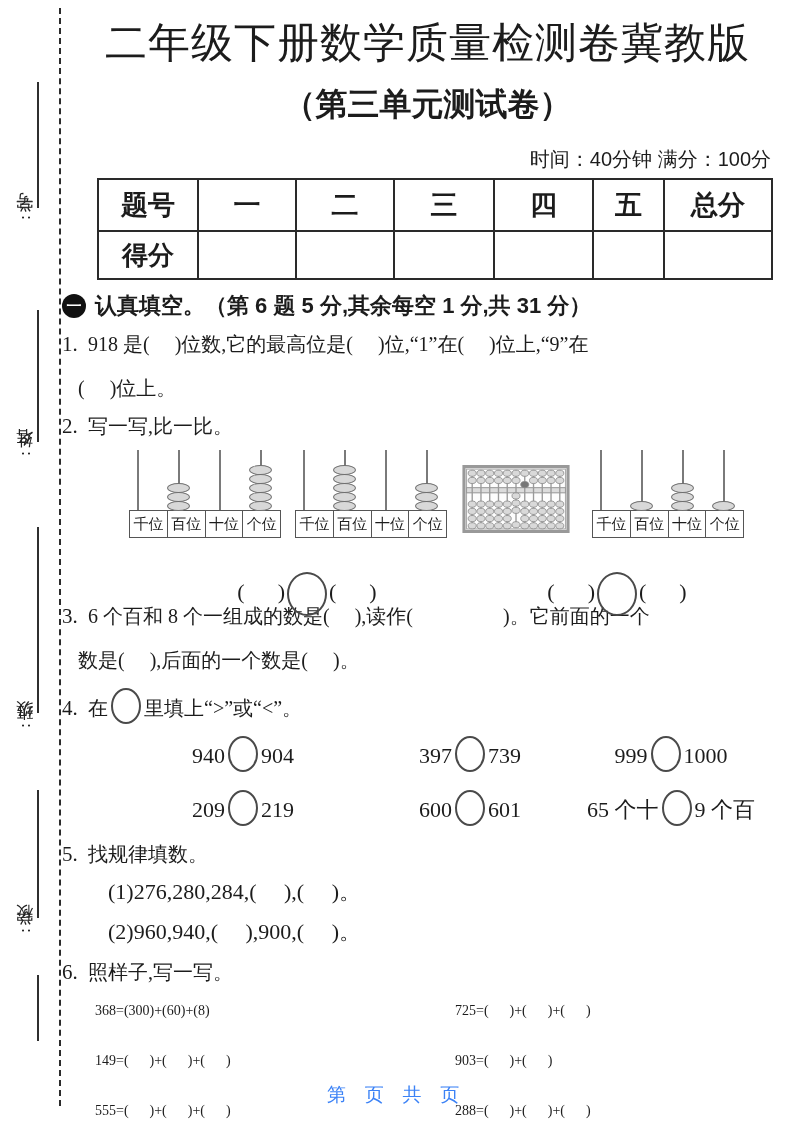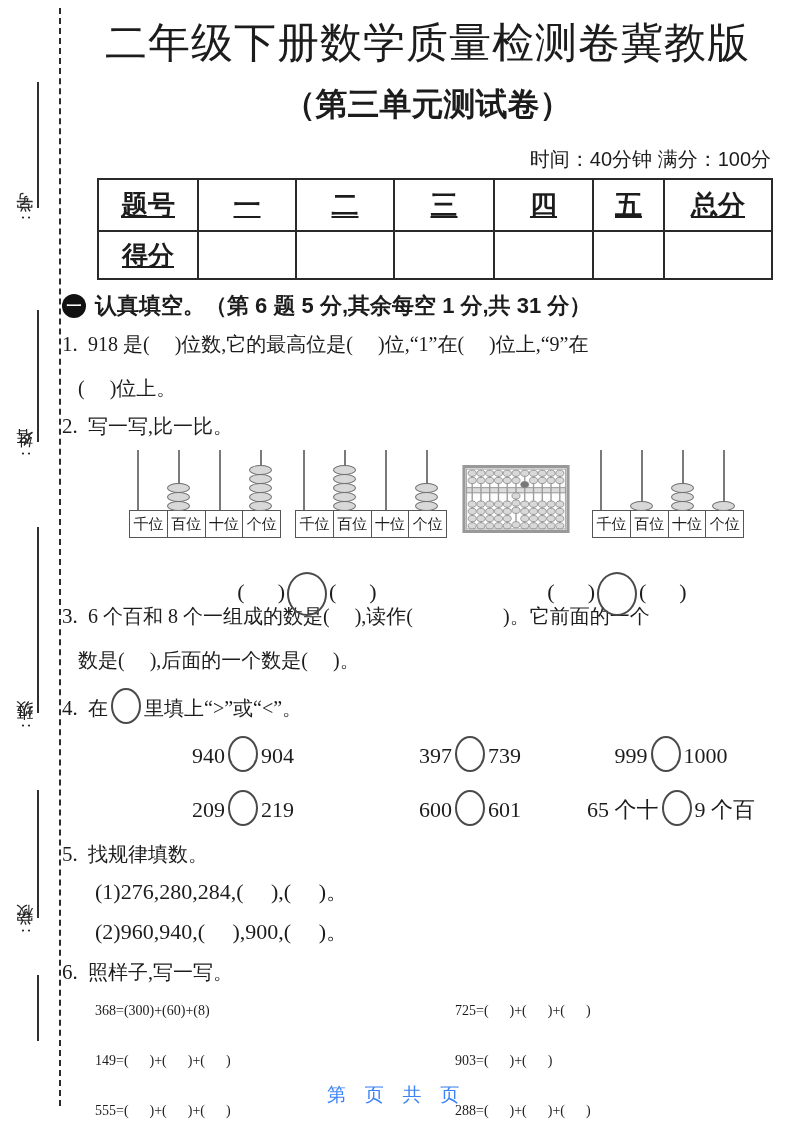--- a/index.html
+++ b/index.html
@@ -14,21 +14,21 @@
   .content{position:relative;margin-left:62px;width:731px;}
   .title{margin:16px 0 0;text-align:center;font-family:"Liberation Sans",sans-serif;
          font-weight:normal;font-size:42px;line-height:54px;letter-spacing:1px;}
   .subtitle{margin:12px 0 0;text-align:center;font-family:"Liberation Sans",sans-serif;
             font-weight:bold;font-size:32px;line-height:44px;}
   .meta{margin-top:20px;font-size:20px;line-height:26px;text-align:right;padding-right:22px;
         font-family:"Liberation Sans",sans-serif;}
   
   table.score{border-collapse:collapse;table-layout:fixed;width:674px;margin:6px 0 0 35px;}
   table.score td{border:2px solid #2a2a2a;text-align:center;font-weight:bold;
-                 font-family:"Liberation Serif",serif;text-decoration:underline;}
+                 font-family:"Liberation Serif",serif;}
   tr.r1 td{height:48px;font-size:27px;}
   tr.r2 td{height:44px;font-size:26px;}
   
   .sec{margin-top:12px;display:flex;align-items:center;gap:9px;height:28px;
        font-family:"Liberation Sans",sans-serif;font-weight:bold;font-size:22px;}
   .badge{flex:0 0 auto;width:24px;height:24px;border-radius:50%;background:#111;color:#fff;
          display:flex;align-items:center;justify-content:center;font-size:15px;}
   
   .q-first{display:flex;align-items:baseline;font-size:20px;line-height:28px;white-space:pre;}
   .q-num{flex:0 0 auto;min-width:22px;margin-right:4px;font-size:21px;}
@@ -53,21 +53,21 @@
   .cmp{position:absolute;width:210px;text-align:center;white-space:pre;}
   .cmp-circle{display:inline-block;width:36px;height:40px;border:2px solid #4a4a4a;
               border-radius:50%;vertical-align:middle;margin:0 2px;}
   .small-circle{display:inline-block;width:26px;height:32px;border:2px solid #4a4a4a;
                 border-radius:50%;vertical-align:-9px;margin:0 3px;}
   
   .q4-grid{display:grid;grid-template-columns:296px 158px 1fr;row-gap:18px;
            margin:12px 0 0 33px;font-size:22px;line-height:32px;}
   .q4-item{white-space:pre;text-align:center;}
   
-  .sub-line{margin-left:33px;font-size:22px;line-height:28px;white-space:pre;}
+  .sub-line{margin-left:46px;font-size:22px;line-height:28px;white-space:pre;}
   
   .q6-grid{display:grid;grid-template-columns:360px 1fr;row-gap:20px;
            margin:10px 0 0 33px;font-size:14px;line-height:30px;}
   .q6-item{white-space:pre;}
   .footer{position:absolute;left:0;bottom:14px;width:100%;text-align:center;
           font-size:19px;letter-spacing:7px;color:#3b82f6;}
 </style>
 </head>
 <body>
 

